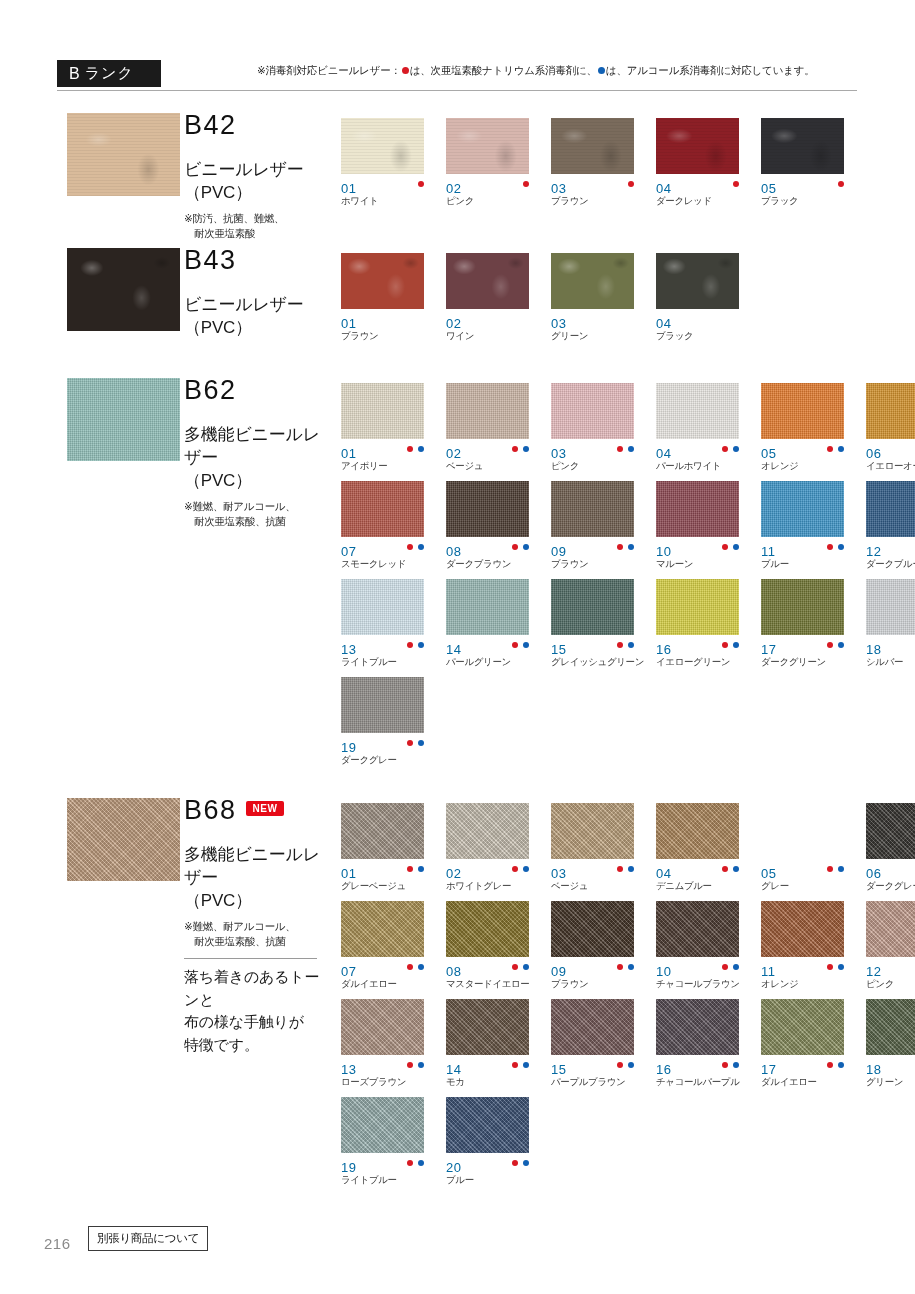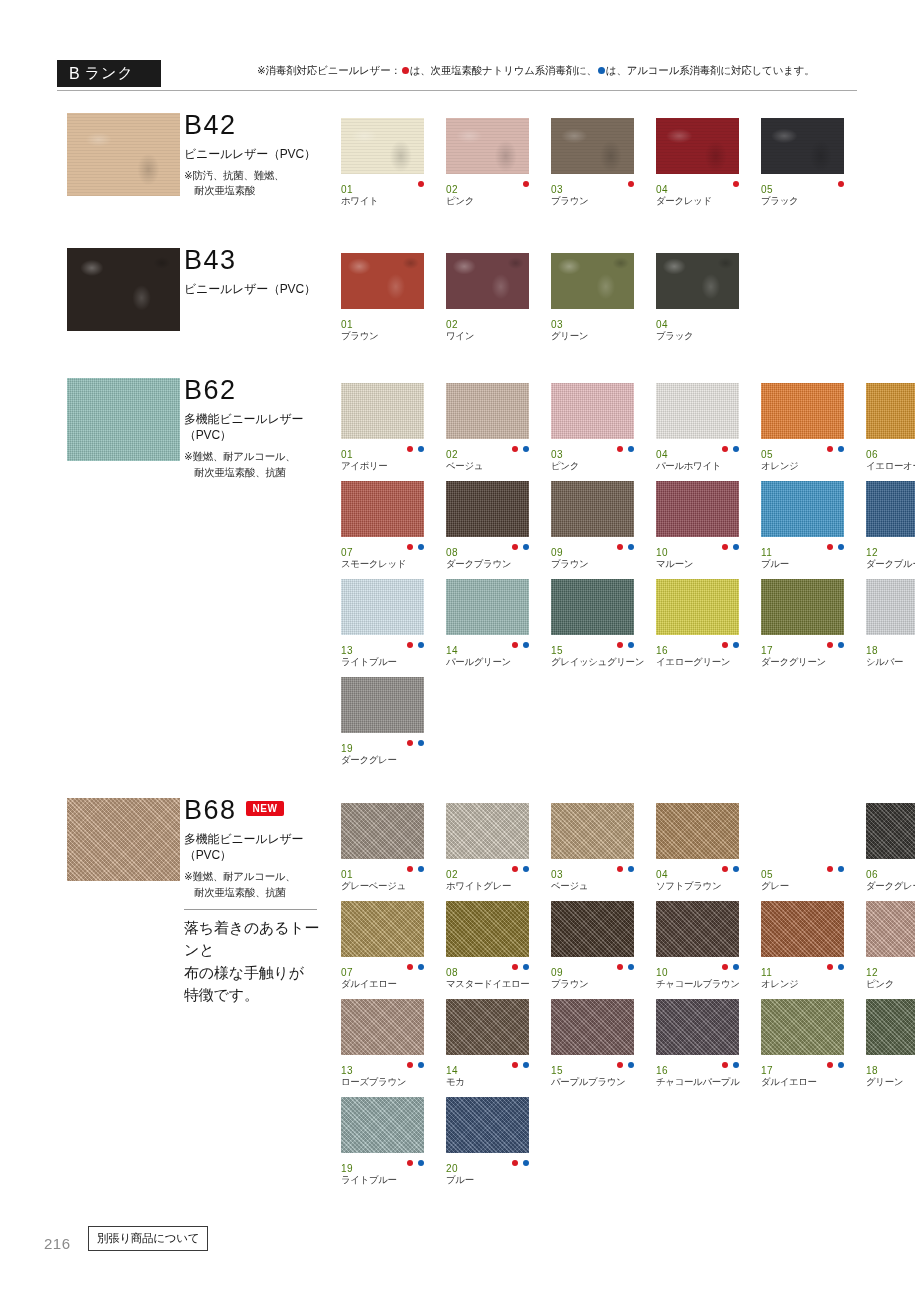--- a/index.html
+++ b/index.html
@@ -101,22 +101,22 @@
     color: #fff;
     font-size: 10px;
     font-weight: bold;
     padding: 2px 7px 2px 7px;
     border-radius: 2px;
     vertical-align: 7px;
     margin-left: 9px;
     letter-spacing: 0.5px;
   }
   .subtitle {
-    font-size: 12px;
-    margin-top: 7px;
+    font-size: 17px;
+    margin-top: 20px;
     line-height: 1.35;
     color: #1a1a1a;
     letter-spacing: -0.2px;
   }
   .features {
     font-size: 10.5px;
     margin-top: 6px;
     line-height: 1.45;
     color: #2b2b2b;
     letter-spacing: -0.3px;
@@ -150,25 +150,25 @@
     background-size: cover;
     background-position: center;
   }
   .swatch-meta {
     position: relative;
     width: 95px;
     height: 14px;
     margin-top: 5px;
   }
   .swatch-no {
-    font-size: 10px;
+    font-size: 13px;
     font-weight: 500;
     letter-spacing: 0.5px;
     line-height: 1;
-    color: #4d7c0f;
+    color: #0369a1;
   }
   .swatch-dots {
     position: absolute;
     right: 12px;
     top: 2px;
     display: flex;
     gap: 5px;
   }
   .swatch-dots .d {
     width: 6px; height: 6px; border-radius: 50%;
@@ -518,21 +518,21 @@
               <span class="d" style="background: rgb(17, 97, 180);"></span>
             </span></div>
           <div class="swatch-name">ベージュ</div>
         </div>
         <div class="swatch-cell">
           <div class="swatch-chip" style="background: repeating-linear-gradient(45deg, rgba(255, 255, 255, 0.2) 0px, rgba(255, 255, 255, 0.2) 1px, rgba(0, 0, 0, 0.13) 1px, rgba(0, 0, 0, 0.13) 3px), repeating-linear-gradient(-45deg, rgba(255, 255, 255, 0.1) 0px, rgba(255, 255, 255, 0.1) 1px, rgba(0, 0, 0, 0.1) 1px, rgba(0, 0, 0, 0.1) 3px), rgb(181, 143, 98);"></div>
           <div class="swatch-meta"><span class="swatch-no">04</span><span class="swatch-dots">
               <span class="d" style="background: rgb(216, 26, 36);"></span>
               <span class="d" style="background: rgb(17, 97, 180);"></span>
             </span></div>
-          <div class="swatch-name">ソフトブラウン</div>
+          <div class="swatch-name">デニムブルー</div>
         </div>
         <div class="swatch-cell">
           <div class="swatch-chip"></div>
           <div class="swatch-meta"><span class="swatch-no">05</span><span class="swatch-dots">
               <span class="d" style="background: rgb(216, 26, 36);"></span>
               <span class="d" style="background: rgb(17, 97, 180);"></span>
             </span></div>
           <div class="swatch-name">グレー</div>
         </div>
         <div class="swatch-cell">

